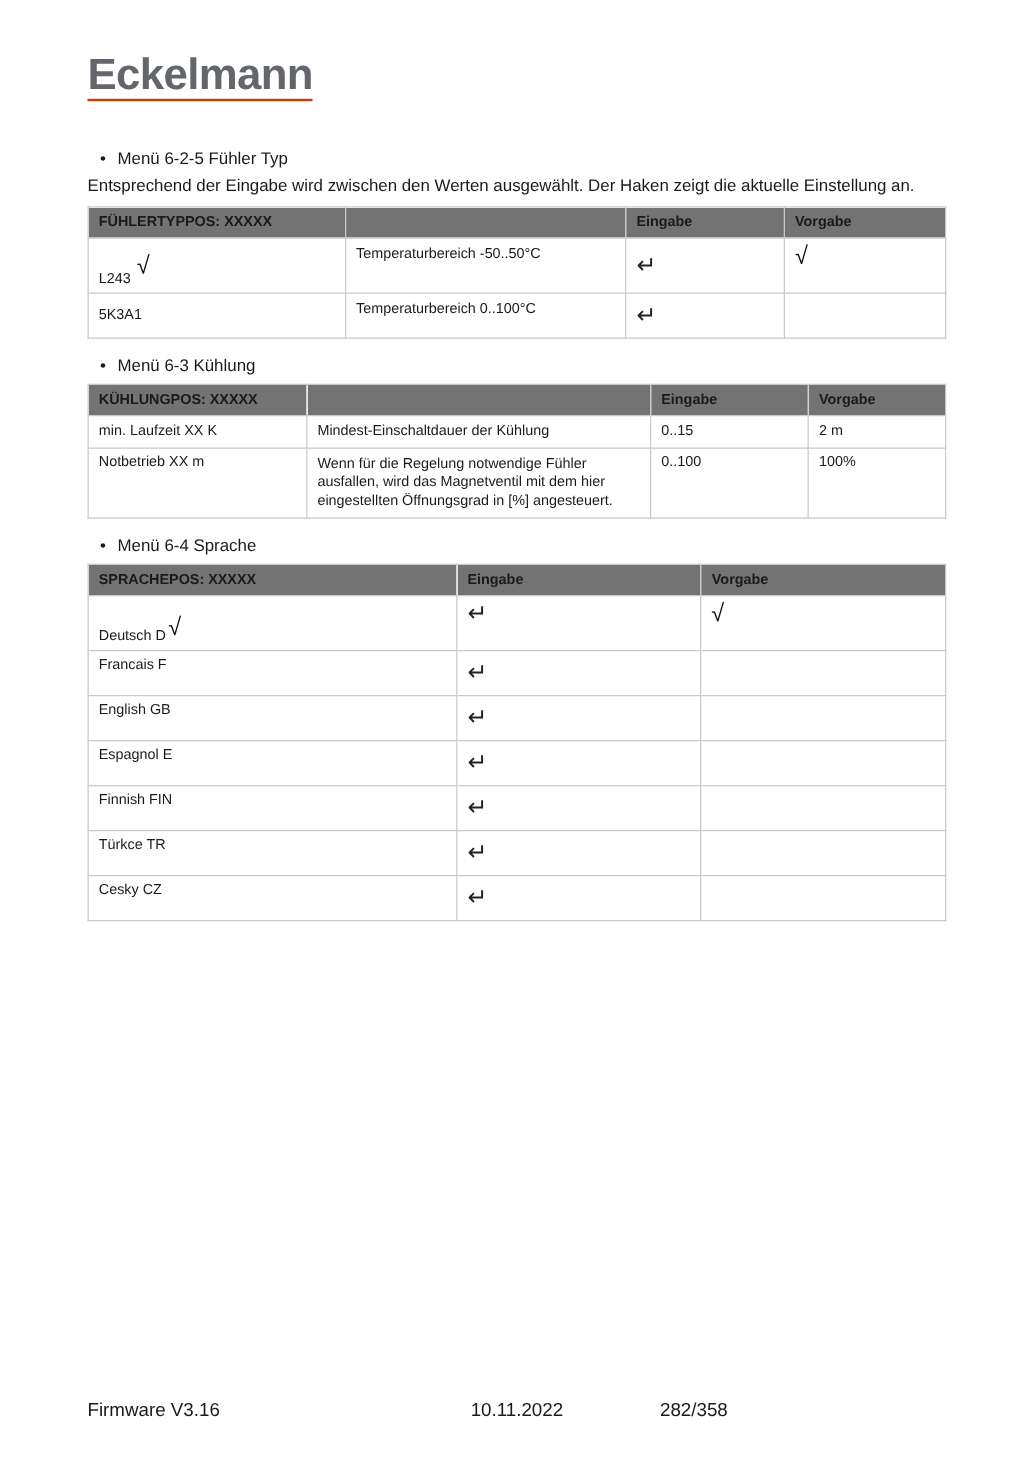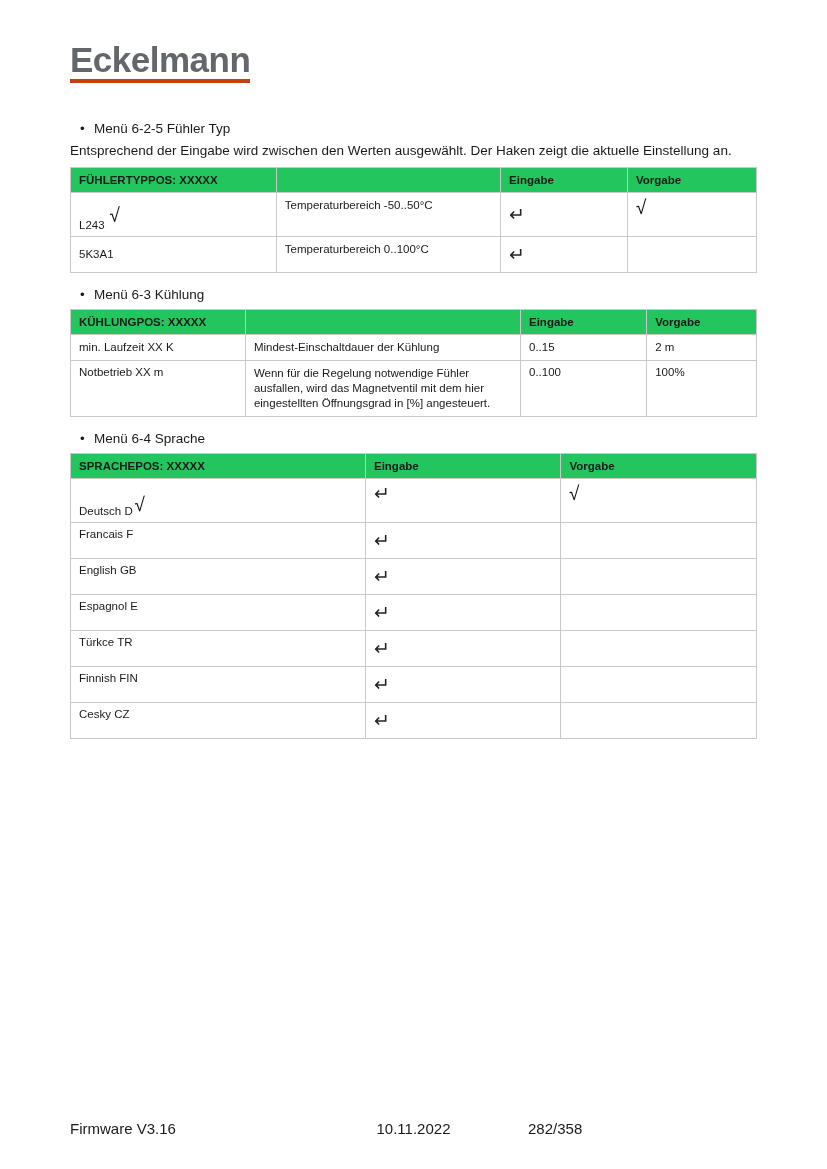--- a/index.html
+++ b/index.html
@@ -13,21 +13,21 @@
   }
   .page { position: absolute; inset: 0; padding: 42px 70px 0 70px; }
 
   .logo {
     display: inline-block;
     font-size: 35px;
     font-weight: bold;
     color: #63666b;
     letter-spacing: -0.5px;
     line-height: 1;
-    border-bottom: 4px solid #c2410c;
+    border-bottom: 2px solid #c2410c;
     padding-bottom: 2px;
     text-align: right;
   }
 
   .bullet-line {
     display: flex;
     align-items: baseline;
     font-size: 13.5px;
     padding-left: 10px;
     margin-top: 14px;
@@ -49,21 +49,21 @@
     margin-top: 7px;
   }
   th, td {
     border: 1px solid #c9c9c9;
     text-align: left;
     vertical-align: top;
     padding: 5px 8px;
     overflow: hidden;
   }
   thead th {
-    background: #22c55e;
+    background: #737373;
     font-weight: bold;
     height: 25px;
     vertical-align: middle;
   }
   td.name-cell { vertical-align: middle; }
   td.desc-cell { vertical-align: top; line-height: 1.3; }
   td.enter-cell { vertical-align: middle; }
   td.value-cell { vertical-align: middle; }
 
   .enter {
@@ -239,28 +239,28 @@
         <td></td>
       </tr>
       <tr class="h36">
         <td class="name-cell" style="vertical-align:top;">Espagnol E</td>
         <td class="enter-cell">
           <span class="enter">↵</span>
         </td>
         <td></td>
       </tr>
       <tr class="h36">
+        <td class="name-cell" style="vertical-align:top;">Finnish FIN</td>
+        <td class="enter-cell">
+          <span class="enter">↵</span>
+        </td>
+        <td></td>
+      </tr>
+      <tr class="h36">
         <td class="name-cell" style="vertical-align:top;">Türkce TR</td>
-        <td class="enter-cell">
-          <span class="enter">↵</span>
-        </td>
-        <td></td>
-      </tr>
-      <tr class="h36">
-        <td class="name-cell" style="vertical-align:top;">Finnish FIN</td>
         <td class="enter-cell">
           <span class="enter">↵</span>
         </td>
         <td></td>
       </tr>
       <tr class="h36">
         <td class="name-cell" style="vertical-align:top;">Cesky CZ</td>
         <td class="enter-cell">
           <span class="enter">↵</span>
         </td>

